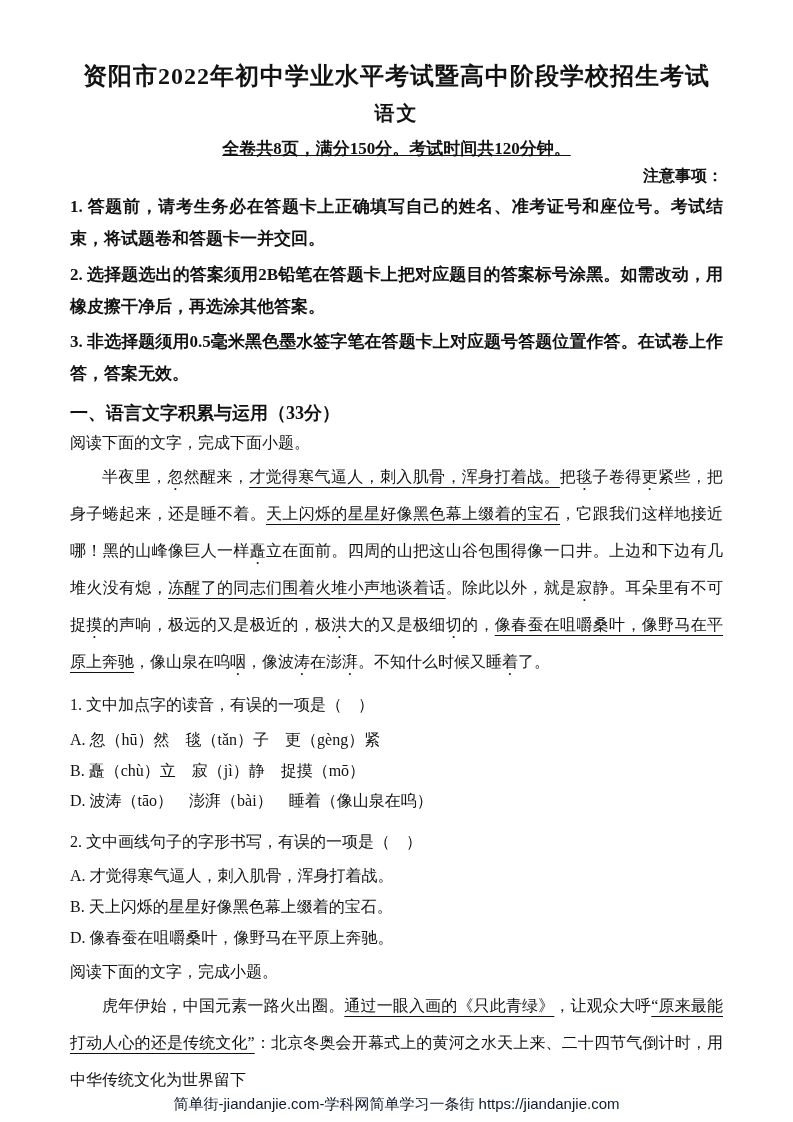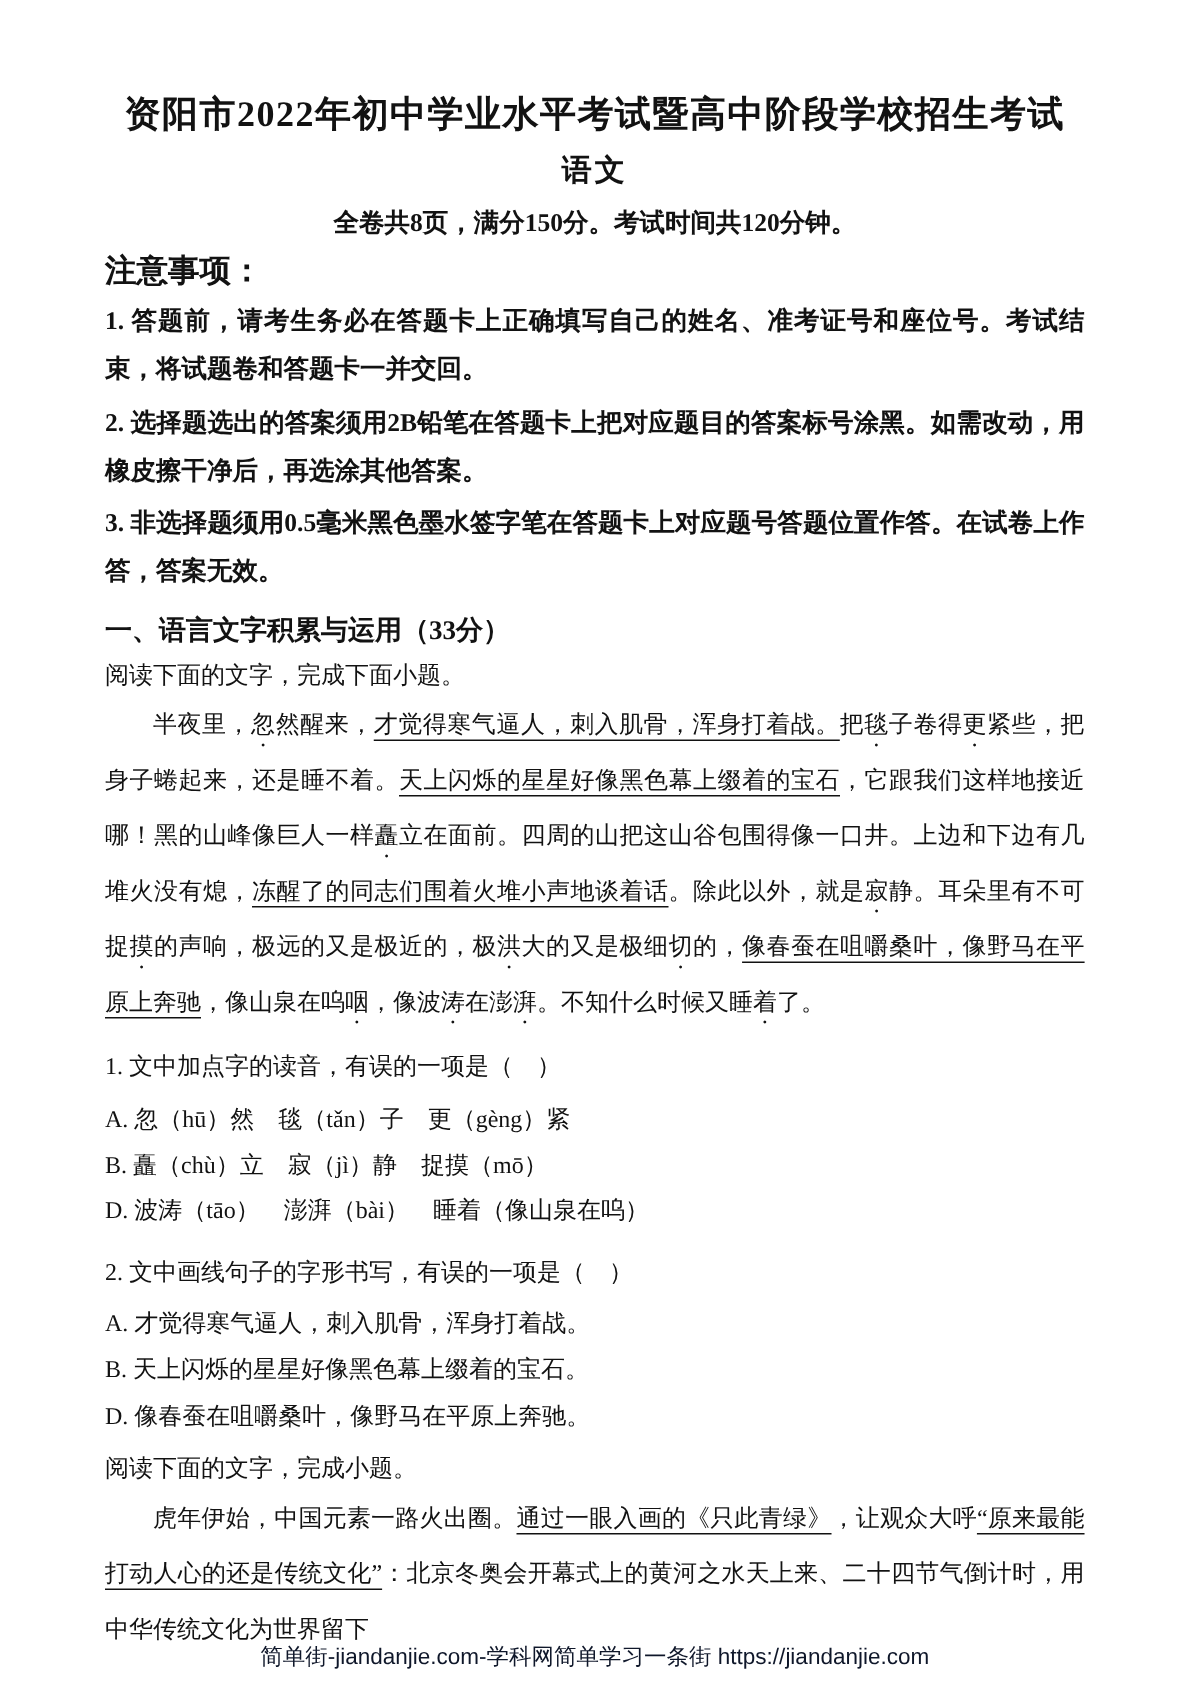--- a/index.html
+++ b/index.html
@@ -20,23 +20,24 @@
     font-size:24px;font-weight:700;text-align:center;
     margin:14px 0 8px 0;letter-spacing:1px;
   }
   .subject{
     font-size:20px;font-weight:700;text-align:center;
     margin:8px 0 10px 0;letter-spacing:2px;
   }
   .exam-info{
     font-size:17px;font-weight:700;text-align:center;
     margin:8px 0 6px 0;
+    text-decoration:underline;
   }
   .notice-heading{
-    font-size:21px;font-weight:700;margin:6px 0 4px 0;
+    font-size:16px;font-weight:700;margin:6px 0 4px 0;text-align:right;
   }
   .notice{
     font-size:17px;font-weight:700;line-height:1.9;
     text-align:justify;margin:0 0 3px 0;
   }
   .section-heading{
     font-size:18px;font-weight:700;margin:10px 0 6px 0;
   }
   .intro{
     font-size:16px;margin:8px 0 4px 0;

